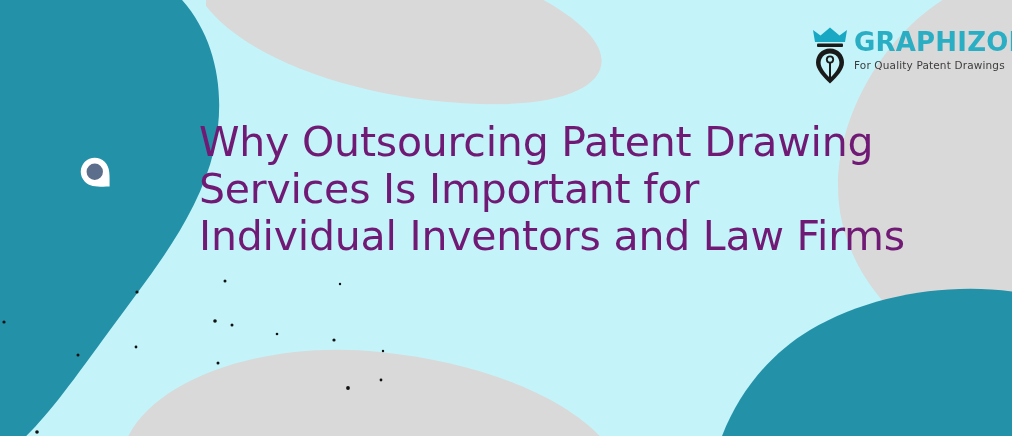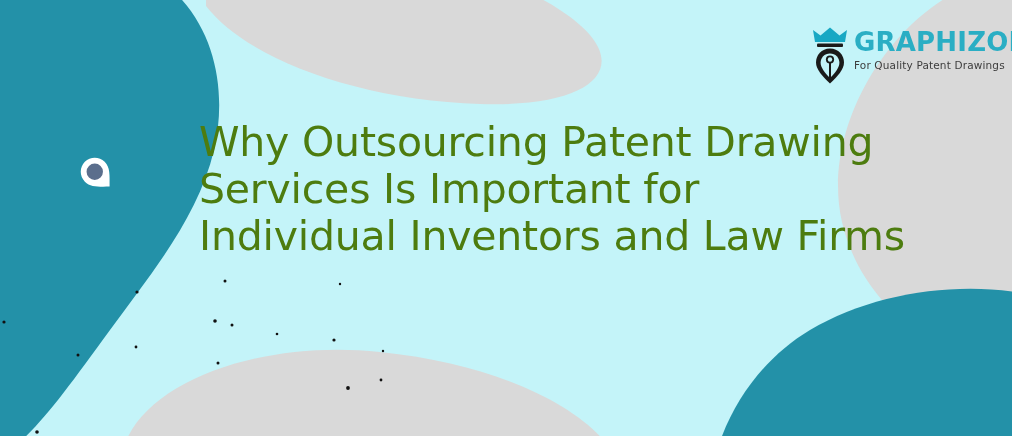--- a/index.html
+++ b/index.html
@@ -62,21 +62,21 @@
   #title {
     position: absolute;
     left: 199px;
     top: 119px;
     width: 710px;
     margin: 0;
     font-family: "DejaVu Sans", sans-serif;
     font-weight: 400;
     font-size: 41px;
     line-height: 47px;
-    color: #4d7c0f;
+    color: #701a75;
     letter-spacing: -0.2px;
   }
 </style>
 </head>
 <body>
 
 <div id="banner">
 
   <svg id="bg-svg" viewBox="0 0 1012 436" preserveAspectRatio="none">
 

